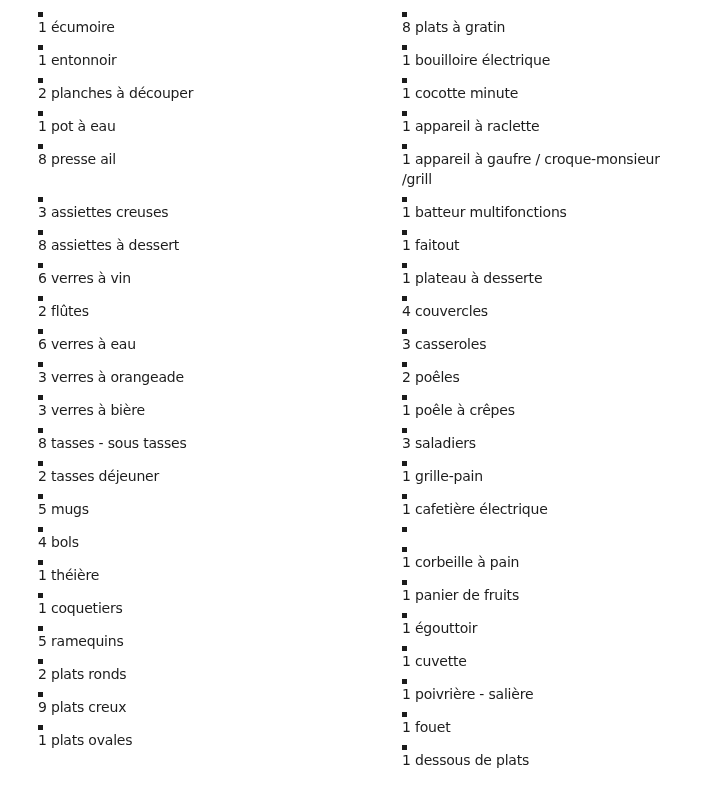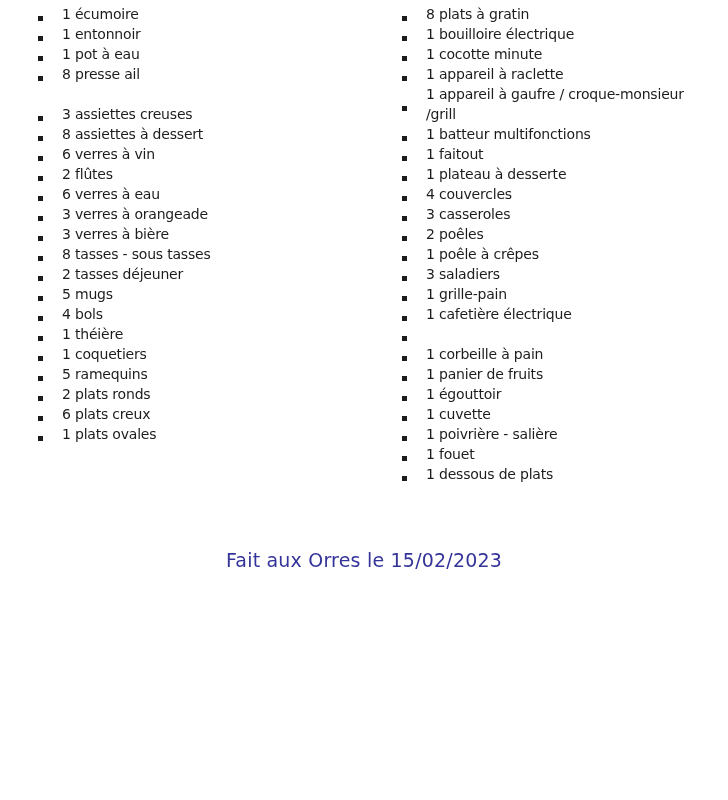--- a/index.html
+++ b/index.html
@@ -18,23 +18,24 @@
     overflow:hidden;
     margin:0 auto;
   }
   .cols{display:flex;padding-top:4px;}
   ul.col{
     list-style:none;
     margin:0;padding:0 0 0 38px;
     width:366px;box-sizing:border-box;
   }
   li.item{
-    display:flex;align-items:center;
+    display:flex;align-items:flex-start;
     min-height:20px;line-height:20px;
     font-size:14px;
+    flex-direction:column;
   }
   .bullet{
     flex:0 0 auto;width:5px;height:5px;
     background:var(--bullet-color);
     margin-top:8px;margin-right:19px;
   }
   .item-text{white-space:pre-line;letter-spacing:-0.2px;}
   li.group-gap{height:20px;}
   .date-line{
     margin:64px 0 0 0;
@@ -53,20 +54,24 @@
         <li class="item">
           <span class="bullet"></span>
           <span class="item-text">1 écumoire</span>
         </li>
         <li class="item">
           <span class="bullet"></span>
           <span class="item-text">1 entonnoir</span>
         </li>
         <li class="item">
           <span class="bullet"></span>
+          <span class="item-text">2 planches à découper</span>
+        </li>
+        <li class="item">
+          <span class="bullet"></span>
           <span class="item-text">1 pot à eau</span>
         </li>
         <li class="item">
           <span class="bullet"></span>
           <span class="item-text">8 presse ail</span>
         </li>
         <li class="group-gap"></li>
         <li class="item">
           <span class="bullet"></span>
           <span class="item-text">3 assiettes creuses</span>
@@ -122,21 +127,21 @@
         <li class="item">
           <span class="bullet"></span>
           <span class="item-text">5 ramequins</span>
         </li>
         <li class="item">
           <span class="bullet"></span>
           <span class="item-text">2 plats ronds</span>
         </li>
         <li class="item">
           <span class="bullet"></span>
-          <span class="item-text">6 plats creux</span>
+          <span class="item-text">9 plats creux</span>
         </li>
         <li class="item">
           <span class="bullet"></span>
           <span class="item-text">1 plats ovales</span>
         </li>
       </ul>
     <ul class="col">
         <li class="item">
           <span class="bullet"></span>
           <span class="item-text">8 plats à gratin</span>

